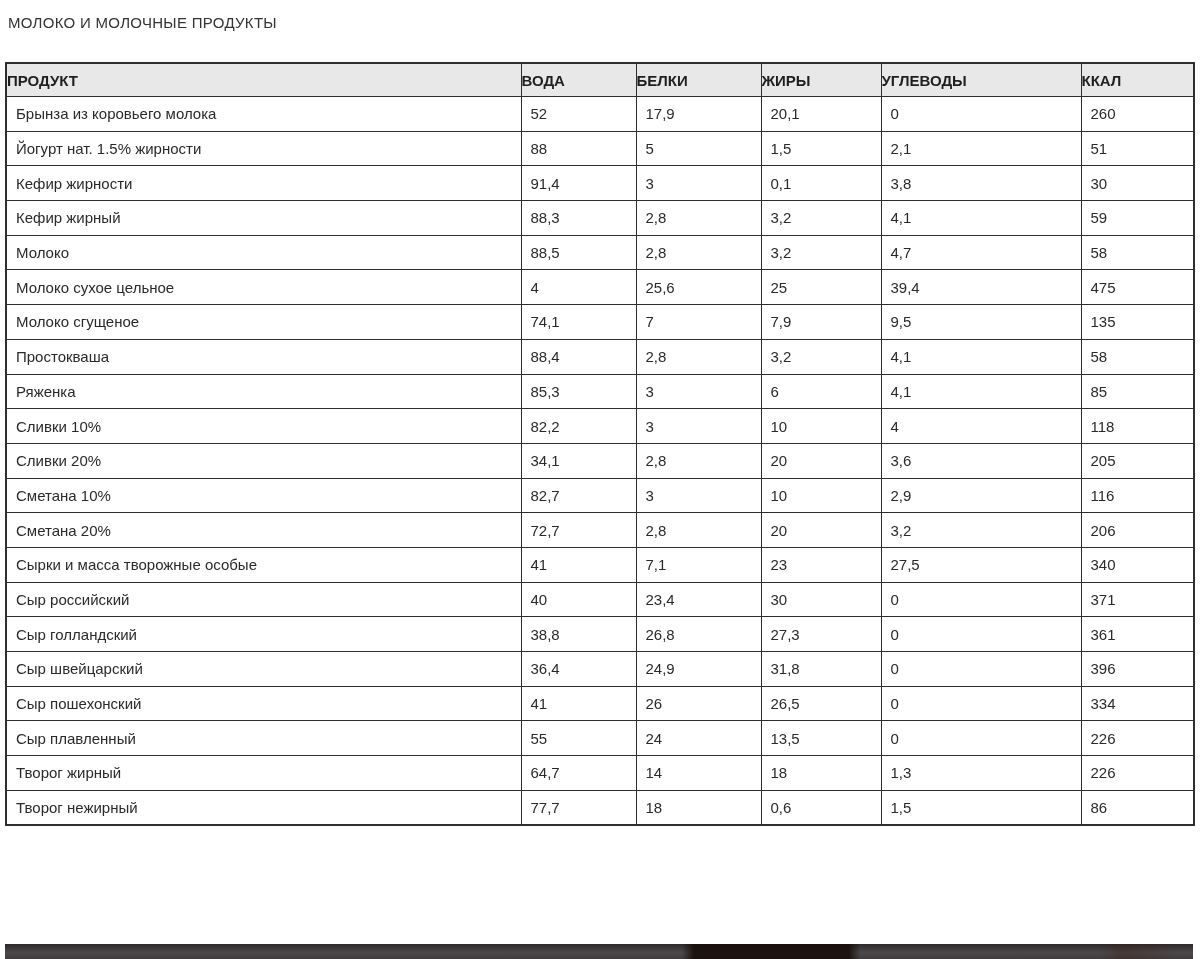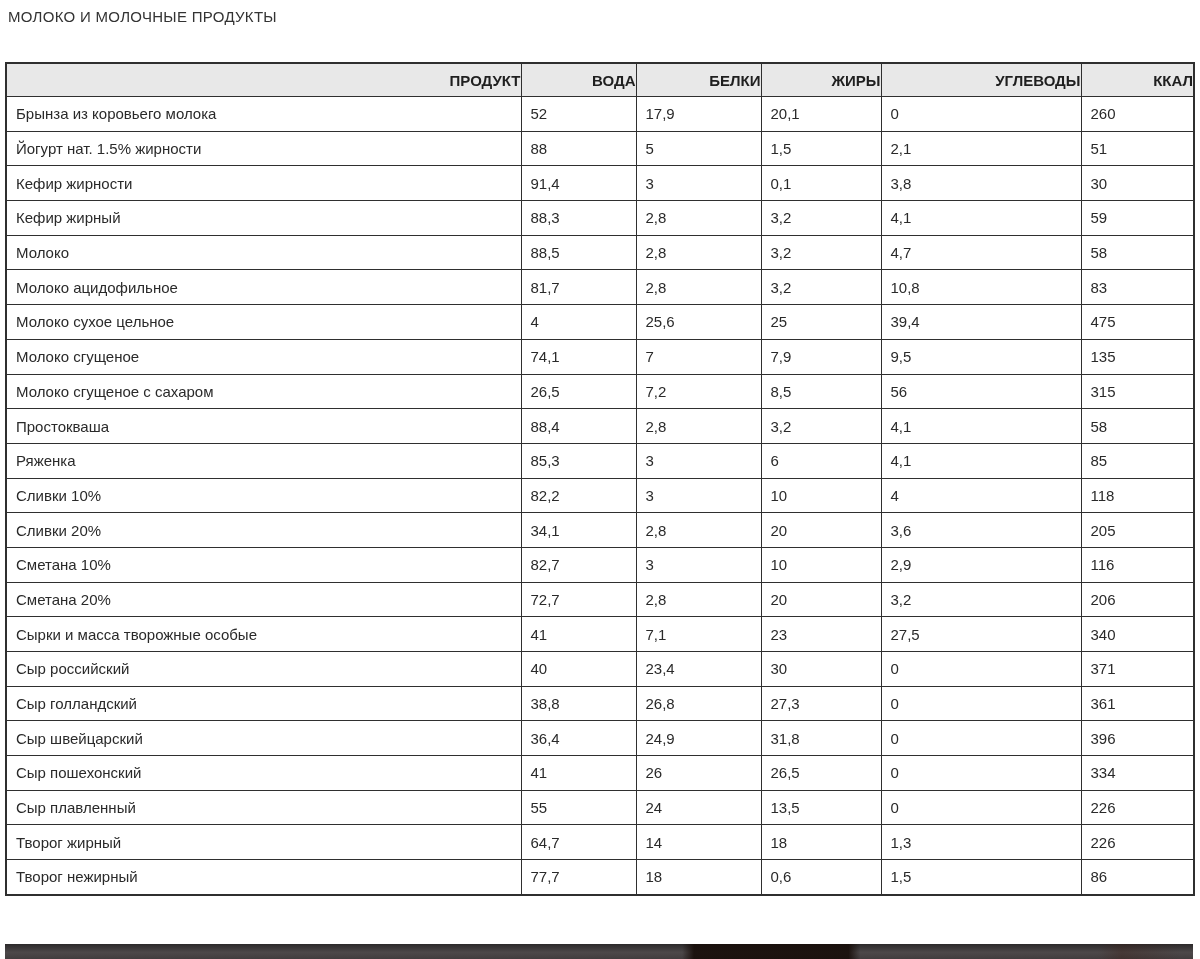--- a/index.html
+++ b/index.html
@@ -10,21 +10,21 @@
   body {
     width: 1200px;
     height: 959px;
     position: relative;
     font-family: "Liberation Sans", sans-serif;
     color: #1c1c1c;
     overflow: hidden;
   }
   .page-title {
     position: absolute;
-    top: 8px;
+    top: 14px;
     left: 8px;
     margin: 0;
     font-size: 15px;
     font-weight: 400;
     letter-spacing: 0.3px;
     color: #333333;
   }
   table.nutrition {
     position: absolute;
     top: 62px;
@@ -37,21 +37,21 @@
   table.nutrition th,
   table.nutrition td {
     border: 1px solid #2f2f2f;
     font-size: 15px;
     overflow: hidden;
     white-space: nowrap;
   }
   table.nutrition th {
     background: #e8e8e8;
     font-weight: 700;
-    text-align: right;
+    text-align: left;
     height: 32px;
     color: #1f1f1f;
     padding: 0;
   }
   table.nutrition td {
     background: #ffffff;
     text-align: left;
     height: 33.7px;
     padding: 0 4px 0 9px;
     color: #2a2a2a;
@@ -131,52 +131,36 @@
       </tr>
       <tr>
         <td>Молоко</td>
         <td>88,5</td>
         <td>2,8</td>
         <td>3,2</td>
         <td>4,7</td>
         <td>58</td>
       </tr>
       <tr>
-        <td>Молоко ацидофильное</td>
-        <td>81,7</td>
-        <td>2,8</td>
-        <td>3,2</td>
-        <td>10,8</td>
-        <td>83</td>
-      </tr>
-      <tr>
         <td>Молоко сухое цельное</td>
         <td>4</td>
         <td>25,6</td>
         <td>25</td>
         <td>39,4</td>
         <td>475</td>
       </tr>
       <tr>
         <td>Молоко сгущеное</td>
         <td>74,1</td>
         <td>7</td>
         <td>7,9</td>
         <td>9,5</td>
         <td>135</td>
       </tr>
       <tr>
-        <td>Молоко сгущеное с сахаром</td>
-        <td>26,5</td>
-        <td>7,2</td>
-        <td>8,5</td>
-        <td>56</td>
-        <td>315</td>
-      </tr>
-      <tr>
         <td>Простокваша</td>
         <td>88,4</td>
         <td>2,8</td>
         <td>3,2</td>
         <td>4,1</td>
         <td>58</td>
       </tr>
       <tr>
         <td>Ряженка</td>
         <td>85,3</td>

